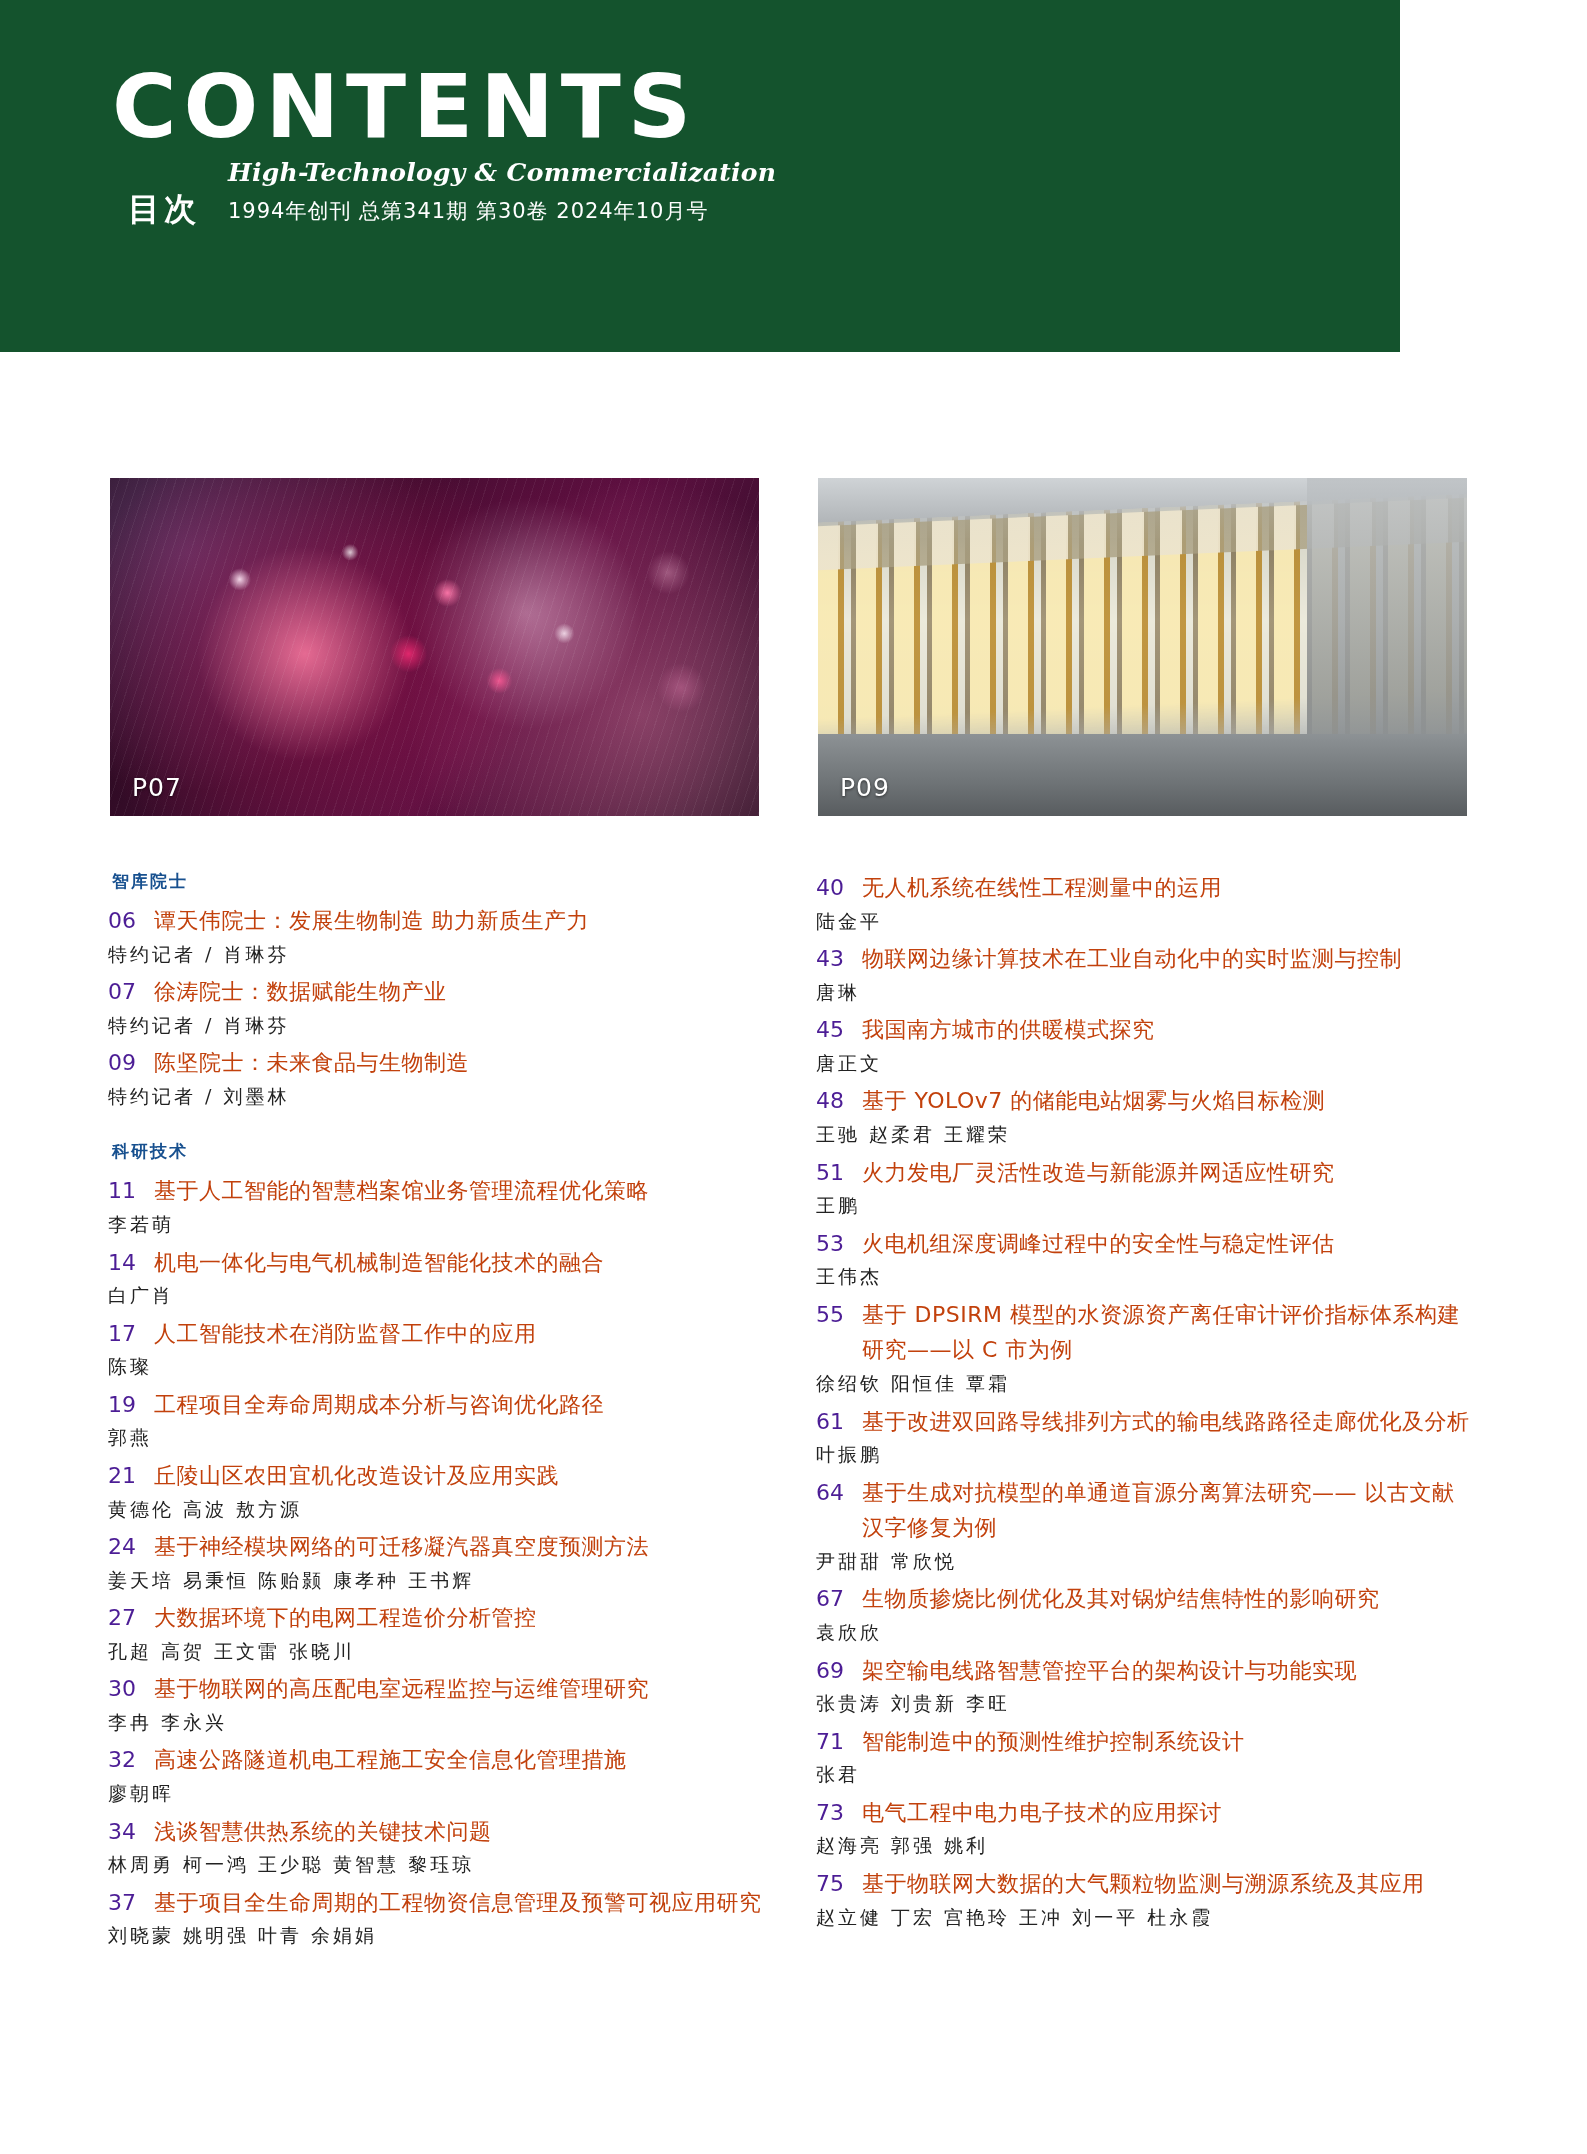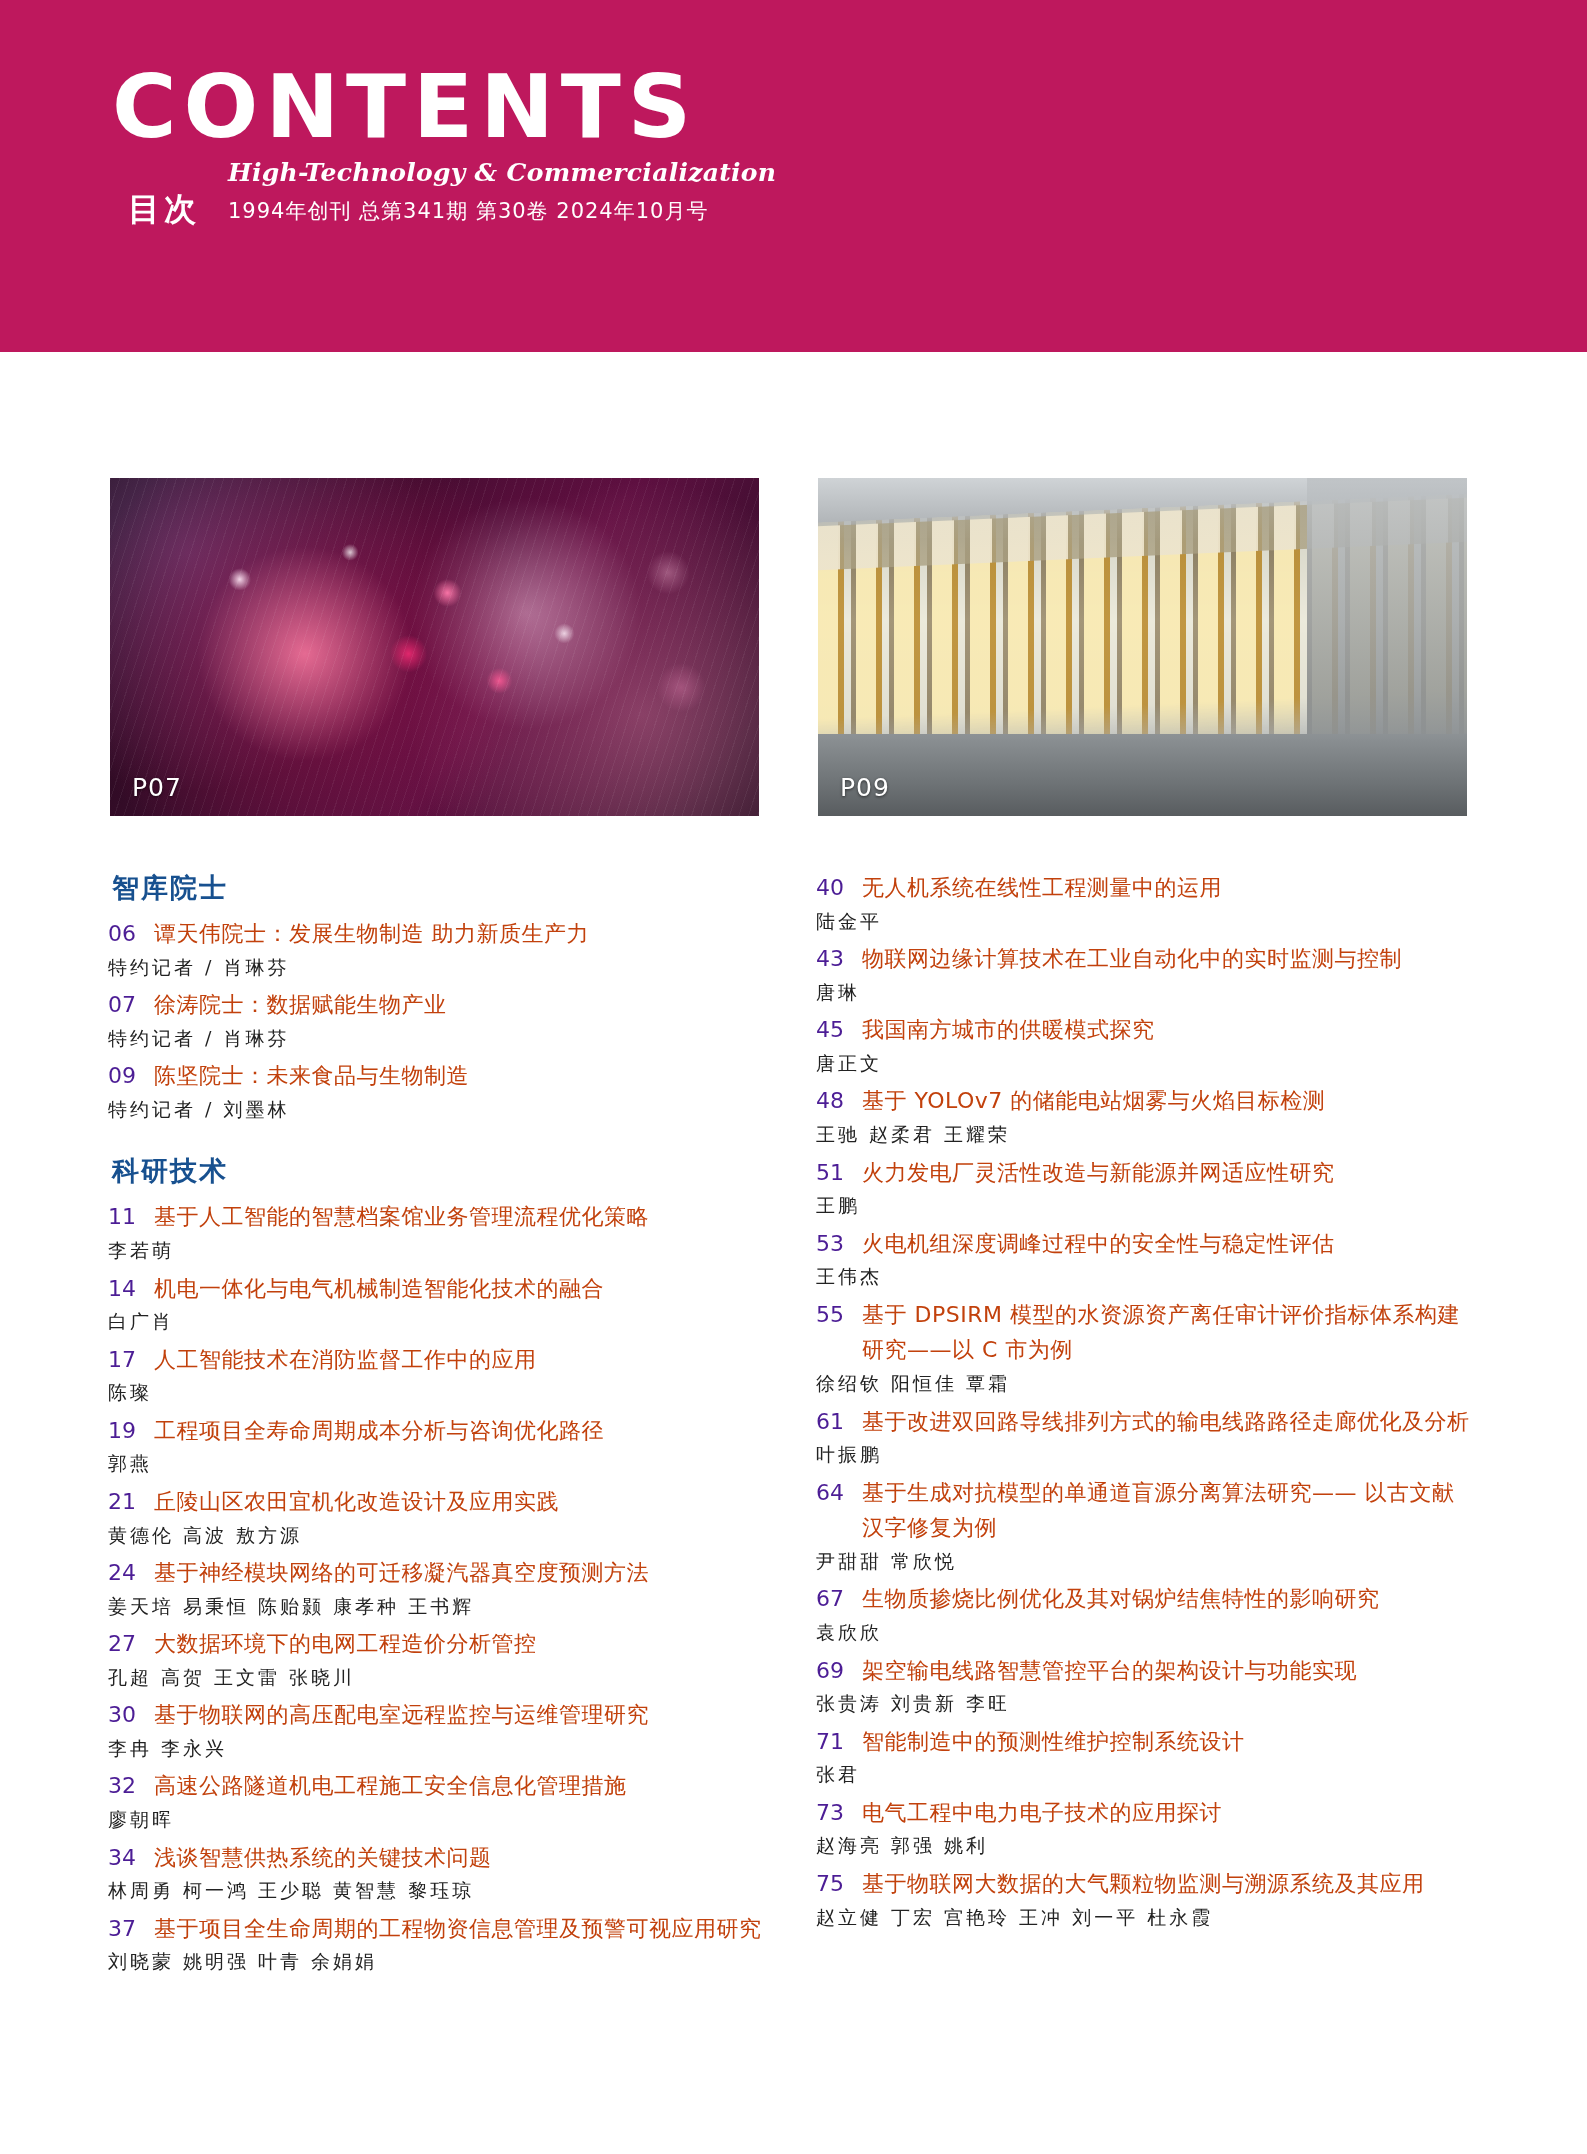--- a/index.html
+++ b/index.html
@@ -9,23 +9,23 @@
     height: 2154px;
     background: #ffffff;
     font-family: "Liberation Sans", sans-serif;
     color: #1a1a1a;
     position: relative;
     overflow: hidden;
   }
 
   
   .header {
-    width: 1587px;
+    width: 1400px;
     height: 352px;
-    background: #be185d;
+    background: #14532d;
     position: relative;
   }
   .header-inner {
     position: absolute;
     left: 112px;
     top: 62px;
   }
   .contents-title {
     font-family: "DejaVu Sans", sans-serif;
     font-weight: bold;
@@ -177,21 +177,21 @@
     width: 660px;
     top: 0;
   }
   .col-left  { left: 108px; }
   .col-right { left: 816px; }
 
   .section-title {
     color: #17508f;
     font-family: Liberation Mono, monospace;
     font-weight: bold;
-    font-size: 27px;
+    font-size: 17px;
     letter-spacing: 2px;
     margin: 0 0 10px 0;
     padding-left: 4px;
   }
   .section-title.spaced { margin-top: 30px; }
 
   .entry { margin-bottom: 2px; }
   .entry-main {
     display: flex;
     align-items: flex-start;

